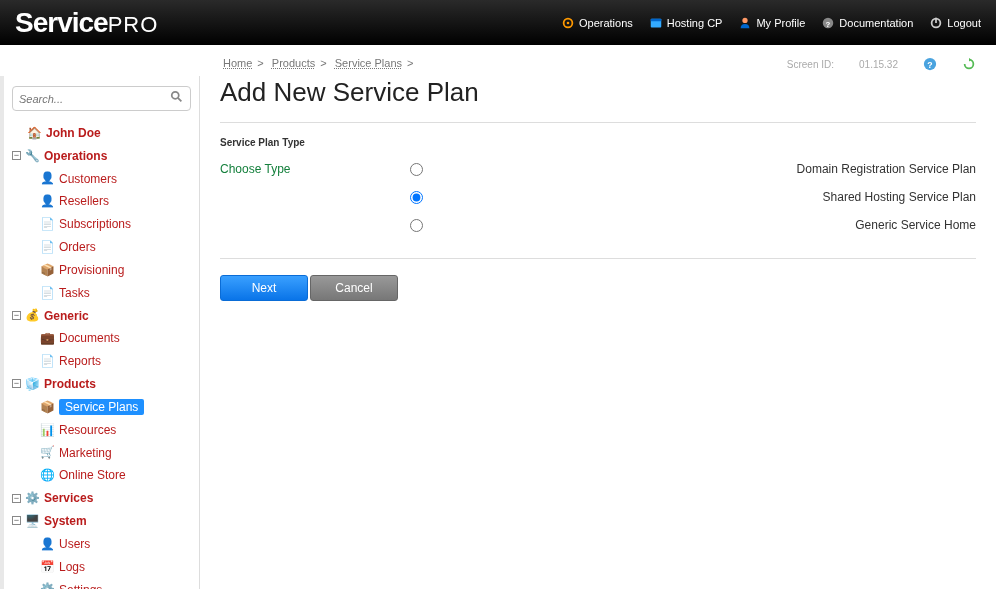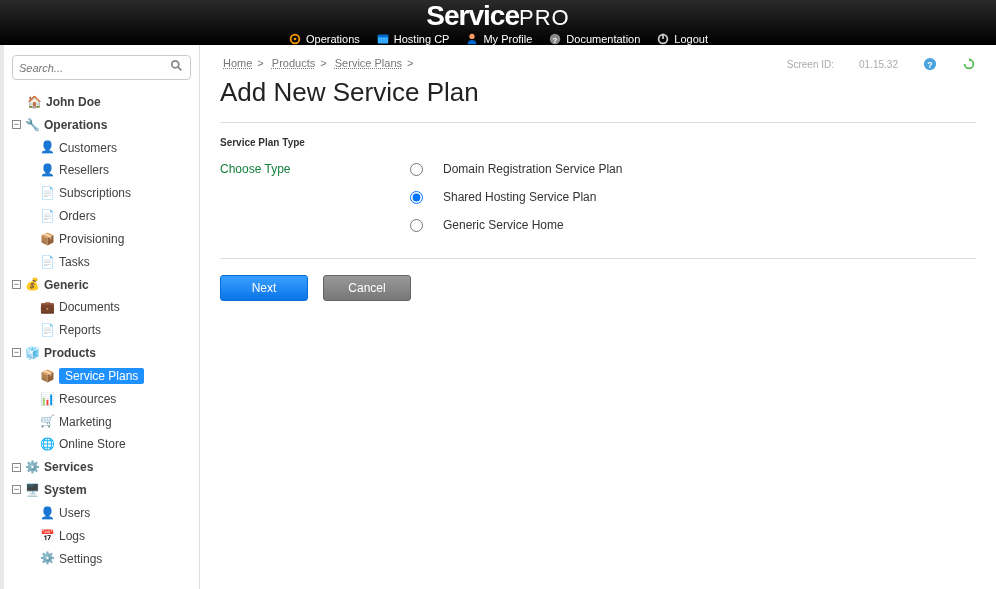--- a/index.html
+++ b/index.html
@@ -1,66 +1,66 @@
 <!DOCTYPE html>
 <html><head>
 <meta charset="utf-8">
 <style>
 * { margin: 0; padding: 0; box-sizing: border-box; }
 body { font-family: Arial, Helvetica, sans-serif; font-size: 12px; color: #333; background: #fff; width: 996px; height: 589px; overflow: hidden; }
 
 
-.header { background: linear-gradient(to bottom, #2a2a2a, #000); height: 45px; display: flex; align-items: center; justify-content: space-between; padding: 0 15px; flex-direction: column; }
+.header { background: linear-gradient(to bottom, #2a2a2a, #000); height: 45px; display: flex; align-items: center; justify-content: space-between; padding: 0 15px; }
 .logo { color: #fff; font-size: 28px; font-weight: 300; letter-spacing: -1px; font-style: italic; }
 .logo .bold { font-weight: bold; font-style: normal; }
 .logo .pro { font-weight: 300; font-size: 22px; letter-spacing: 1px; font-style: normal; }
 .topnav { display: flex; gap: 16px; align-items: center; }
 .topnav-item { color: #fff; font-size: 11px; display: flex; align-items: center; gap: 4px; cursor: pointer; }
 .topnav-item svg { width: 14px; height: 14px; }
 
 
 .container { display: flex; height: calc(589px - 45px); }
-.sidebar { width: 200px; background: #fff; border-right: 1px solid #ddd; border-left: 4px solid #e8e8e8; padding: 10px 8px; overflow-y: auto; }
+.sidebar { width: 200px; background: #fff; border-right: 1px solid #ddd; border-left: 4px solid #e8e8e8; padding: 10px 8px; overflow-y: auto; margin-top: 31px; }
 .main { flex: 1; padding: 12px 20px; overflow-y: auto; }
 
 
 .search-box { border: 1px solid #ccc; border-radius: 4px; padding: 3px 6px; display: flex; align-items: center; margin-bottom: 10px; background: #fff; }
 .search-box input { border: none; outline: none; flex: 1; font-style: italic; color: #888; font-size: 11px; font-family: inherit; }
 .search-box .mag { color: #888; }
 
 
 .tree { list-style: none; }
 .tree li { line-height: 22px; white-space: nowrap; }
 .tree .expander { display: inline-block; width: 9px; height: 9px; border: 1px solid #888; text-align: center; line-height: 7px; font-size: 9px; color: #555; margin-right: 4px; cursor: pointer; vertical-align: middle; background: #fff; }
 .tree .spacer { display: inline-block; width: 15px; }
 .tree .icon { display: inline-block; width: 16px; text-align: center; margin-right: 3px; vertical-align: middle; }
-.tree .label { cursor: pointer; vertical-align: middle; color: #404040; }
+.tree .label { cursor: pointer; vertical-align: middle; color: #b91c1c; }
 .tree .cat { font-weight: bold; }
 .tree .sub { padding-left: 28px; }
 .tree .selected { background: #1e90ff; color: #fff; padding: 1px 6px; border-radius: 2px; }
 
 
 .breadcrumb { color: #777; font-size: 11px; margin-bottom: 6px; display: flex; justify-content: space-between; align-items: flex-start; }
 .breadcrumb a { color: #777; text-decoration: underline dotted; margin: 0 3px; cursor: pointer; }
 .breadcrumb .sep { margin: 0 2px; }
 .screen-id { color: #aaa; font-size: 10px; display: flex; align-items: center; gap: 25px; }
 .screen-id svg { width: 14px; height: 14px; }
 
 .page-title { font-size: 26px; font-weight: normal; color: #222; margin-bottom: 14px; }
 .hr { border: none; border-top: 1px solid #ddd; margin-bottom: 14px; }
 .section-title-noborder { font-weight: bold; font-size: 10px; color: #333; margin-bottom: 14px;}
 
 .form-row { display: flex; margin-bottom: 12px; }
 .form-label { width: 190px; color: #15803d; }
 .form-field { flex: 1; }
-.radio-row { display: flex; align-items: center; margin-bottom: 14px; gap: 20px; }
+.radio-row { display: flex; align-items: center; margin-bottom: 14px; gap: 20px; justify-content: space-between; }
 .radio-row input { margin: 0; }
 .radio-row label { color: #333; cursor: pointer; }
 
-.button-bar { border-top: 1px solid #ddd; padding-top: 16px; margin-top: 10px; display: flex; gap: 15px; }
+.button-bar { border-top: 1px solid #ddd; padding-top: 16px; margin-top: 10px; display: flex; gap: 2px; }
 .btn { border: 1px solid; padding: 5px 0; width: 88px; border-radius: 3px; font-size: 12px; cursor: pointer; font-family: inherit;}
 .btn-primary { background: linear-gradient(to bottom, #3aa0ff, #0974e8); border-color: #0a6cd6; color: #fff; }
 .btn-default { background: linear-gradient(to bottom, #999, #777); border-color: #666; color: #fff; }
 </style>
 </head>
 <body>
 
 <div class="header">
   <div class="logo">
     <span class="bold">Service</span><span class="pro">PRO</span>

